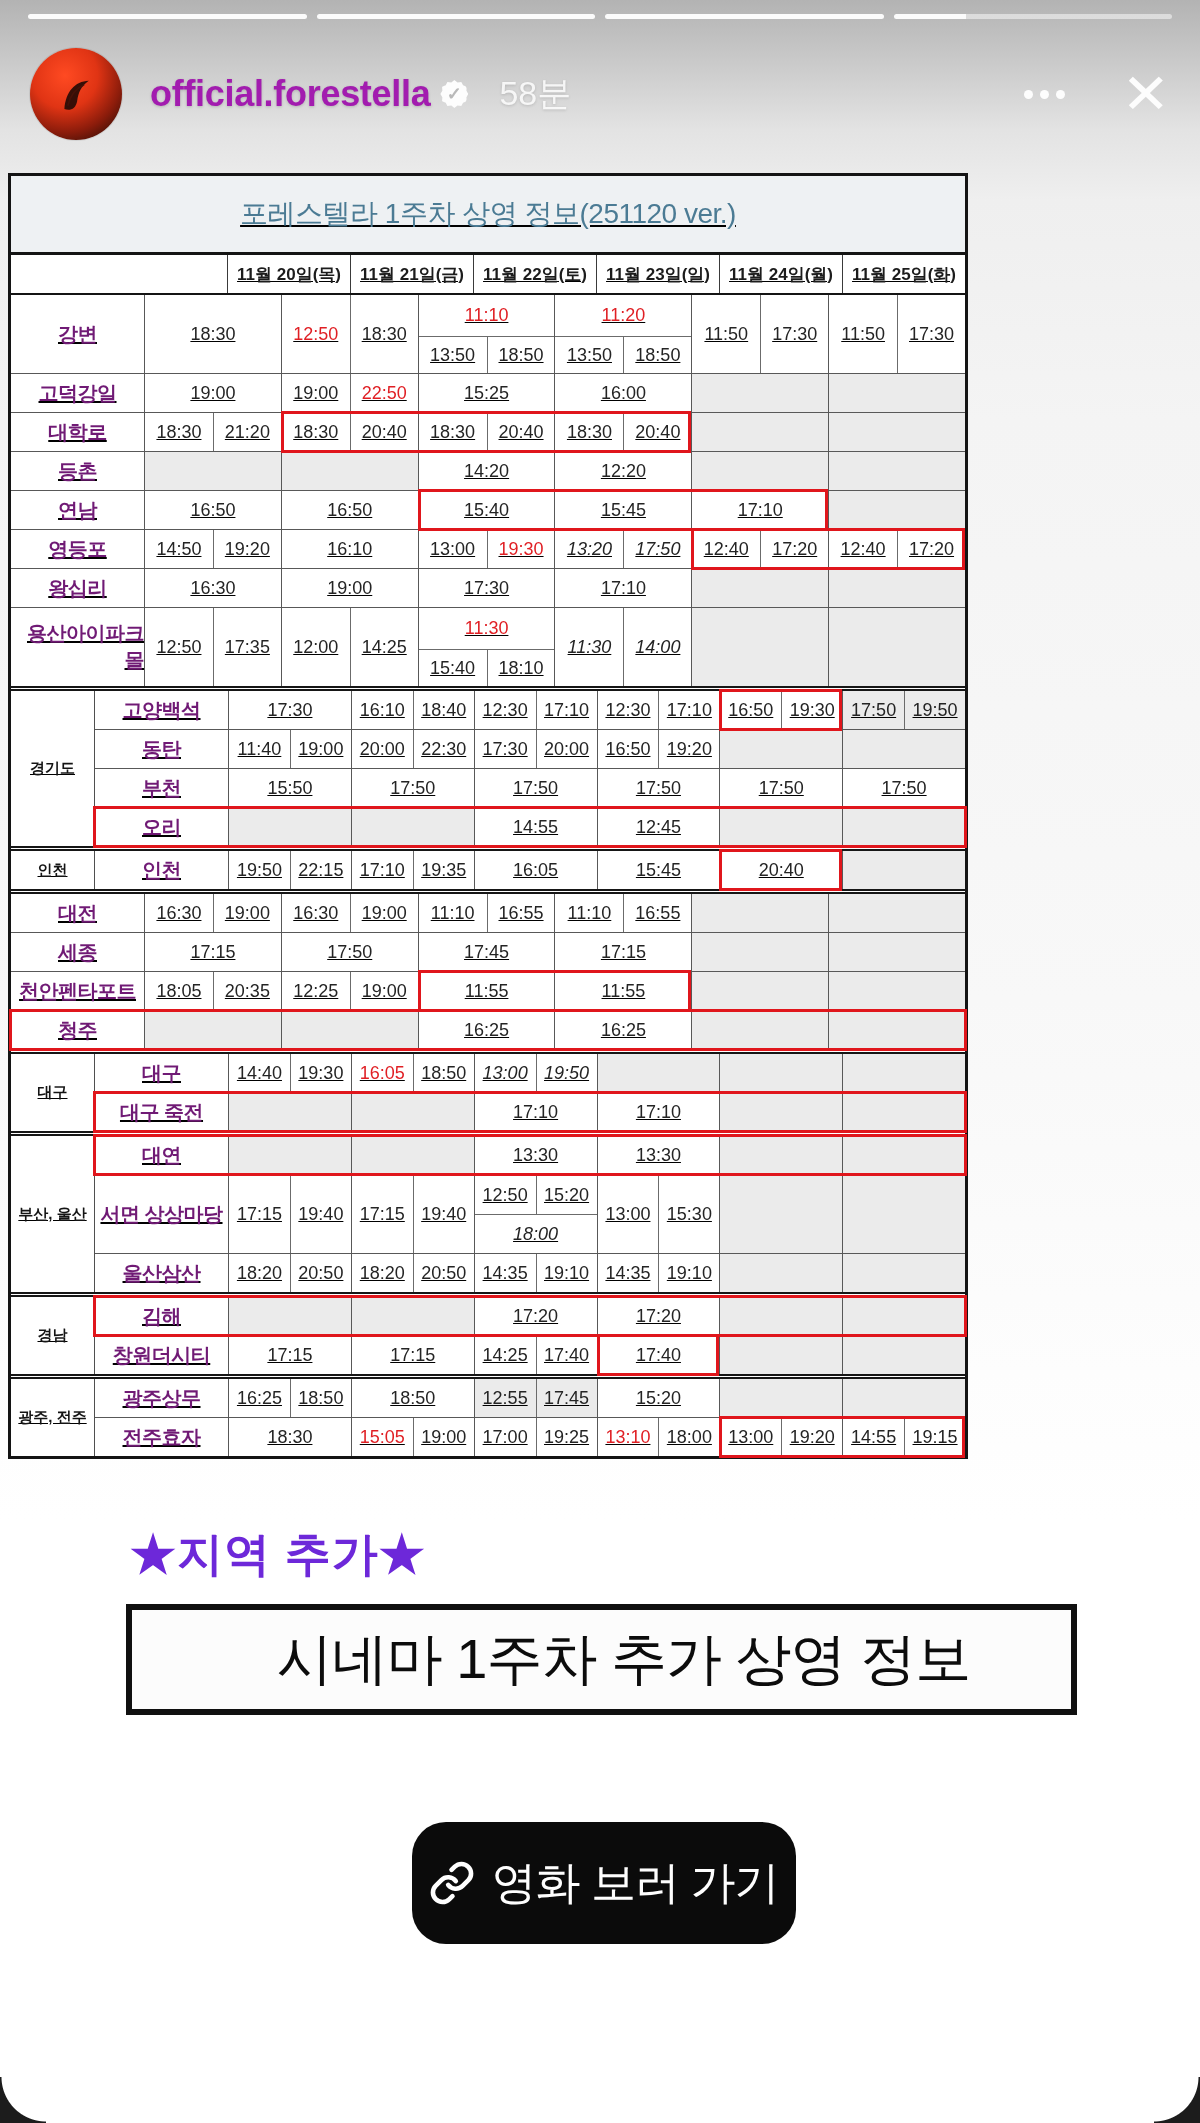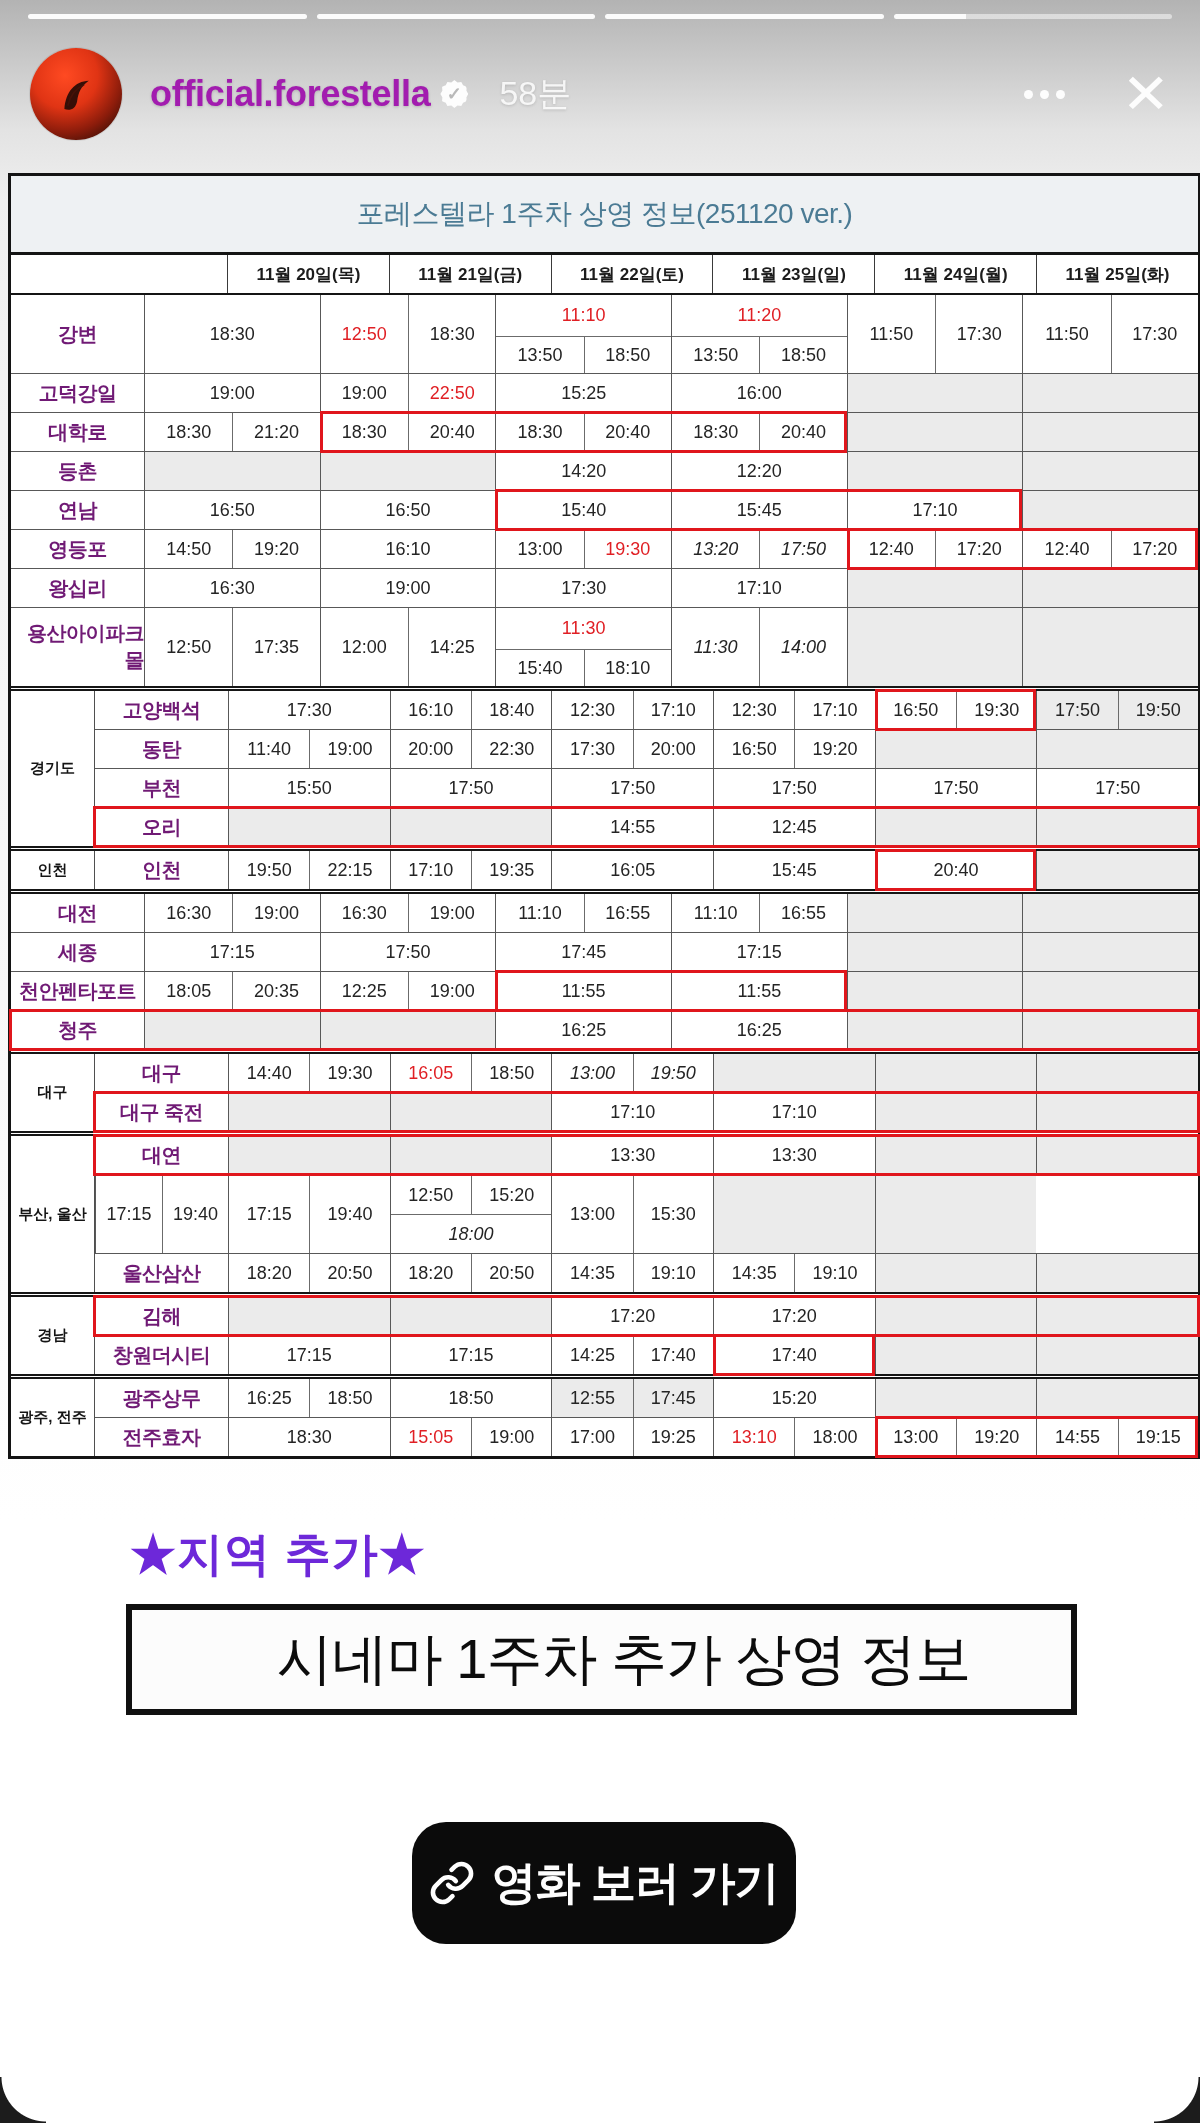--- a/index.html
+++ b/index.html
@@ -19,21 +19,21 @@
   .username{margin-left:28px;font-size:36px;font-weight:600;color:#a21caf;letter-spacing:-0.3px;text-shadow:0 1px 3px rgba(0,0,0,0.18);}
   .badge{margin-left:10px;width:28px;height:28px;border-radius:50%;background:#fdfdfd;color:#b9b9b9;
     display:flex;align-items:center;justify-content:center;font-size:18px;font-weight:bold;
     clip-path:polygon(50% 0%,61% 9%,75% 7%,81% 19%,94% 24%,93% 38%,100% 50%,93% 62%,94% 76%,81% 81%,75% 93%,61% 91%,50% 100%,39% 91%,25% 93%,19% 81%,6% 76%,7% 62%,0% 50%,7% 38%,6% 24%,19% 19%,25% 7%,39% 9%);}
   .time-ago{margin-left:31px;font-size:34px;color:rgba(255,255,255,0.85);text-shadow:0 1px 3px rgba(0,0,0,0.15);}
   .hspacer{flex:1;}
   .more-btn{display:flex;gap:7px;align-items:center;padding:10px;cursor:pointer;}
   .more-btn i{width:9px;height:9px;border-radius:50%;background:#fdfdfd;display:block;}
   .close-btn{margin-left:46px;font-size:58px;font-weight:100;color:#fdfdfd;line-height:1;cursor:pointer;transform:scaleY(0.95);}
   
-  .table-wrap{position:absolute;left:8px;top:173px;width:1193px;border:3px solid #141414;background:#ffffff;box-sizing:border-box;}
+  .table-wrap{position:absolute;left:8px;top:173px;width:960px;border:3px solid #141414;background:#ffffff;box-sizing:border-box;text-decoration:underline;}
   .title-row{height:76px;background:#eef1f3;border-bottom:3px solid #141414;display:flex;align-items:center;justify-content:center;
     color:#4b7b94;font-size:28px;font-weight:500;letter-spacing:-0.5px;}
   .dates-row{height:38px;display:grid;grid-template-columns:216px repeat(6,1fr);border-bottom:2px solid #141414;background:#fff;}
   .dhead{display:flex;align-items:center;justify-content:center;font-size:17px;font-weight:bold;color:#1c1c1c;border-left:1px solid #3a3a3a;}
   .dhead.spacer{border-left:none;}
   .group{display:flex;border-top:5px double #161616;background:#fff;}
   .group:first-child{border-top:none;}
   .rlabel{width:83px;flex:0 0 auto;border-right:1px solid #4f4f4f;display:flex;align-items:center;justify-content:center;
     font-size:15px;font-weight:bold;color:#141414;white-space:nowrap;}
   .rows{flex:1;display:flex;flex-direction:column;}
@@ -57,21 +57,21 @@
   .val.it{font-style:italic;}
   .redbox{position:absolute;top:-2px;bottom:-2px;border:3px solid #e0161c;pointer-events:none;z-index:4;box-sizing:border-box;}
   
   .highlight-yellow{position:absolute;left:130px;top:1524px;font-size:46px;font-weight:bold;color:#6d28d9;
     text-shadow:0 0 6px rgba(255,255,255,0.9);letter-spacing:1px;}
   .info-box{position:absolute;left:126px;top:1604px;width:951px;height:111px;border:6px solid #101010;background:#fcfcfc;
     box-sizing:border-box;display:flex;align-items:center;justify-content:center;}
   .info-box span{font-size:56px;font-weight:500;color:#0c0c0c;letter-spacing:-1px;margin-left:44px;}
   .link-button{position:absolute;left:412px;top:1822px;width:384px;height:122px;background:#0b0b0b;border-radius:34px;
     display:flex;align-items:center;justify-content:center;gap:16px;cursor:pointer;}
-  .link-button span{color:#fefefe;font-size:45px;font-weight:700;letter-spacing:-1px;}
+  .link-button span{color:#fefefe;font-size:45px;font-weight:400;letter-spacing:-1px;}
   .corner{position:absolute;width:46px;height:46px;bottom:0;}
   .corner.bl{left:0;background:radial-gradient(circle at 100% 0,transparent 44px,#1c1c1c 45px);}
   .corner.br{right:0;background:radial-gradient(circle at 0 0,transparent 44px,#1c1c1c 45px);}
 </style>
 </head>
 <body>
 
 <div class="progress-row">
     <div class="seg full"></div>
     <div class="seg full"></div>
@@ -687,20 +687,21 @@
               <span class="val">13:30</span>
             </div>
             <div class="cell one">
               <span class="val">13:30</span>
             </div>
             <div class="cell empty"></div>
             <div class="cell empty"></div>
             <div class="redbox" style="left: -2px; width: calc(100% + 4px);"></div>
           </div>
           <div class="trow tall">
+            <div class="tname">서면 상상마당</div>
             <div class="cell two">
               <div class="half">
                 <span class="val">17:15</span>
               </div>
               <div class="half hdiv">
                 <span class="val">19:40</span>
               </div>
             </div>
             <div class="cell two">
               <div class="half">

